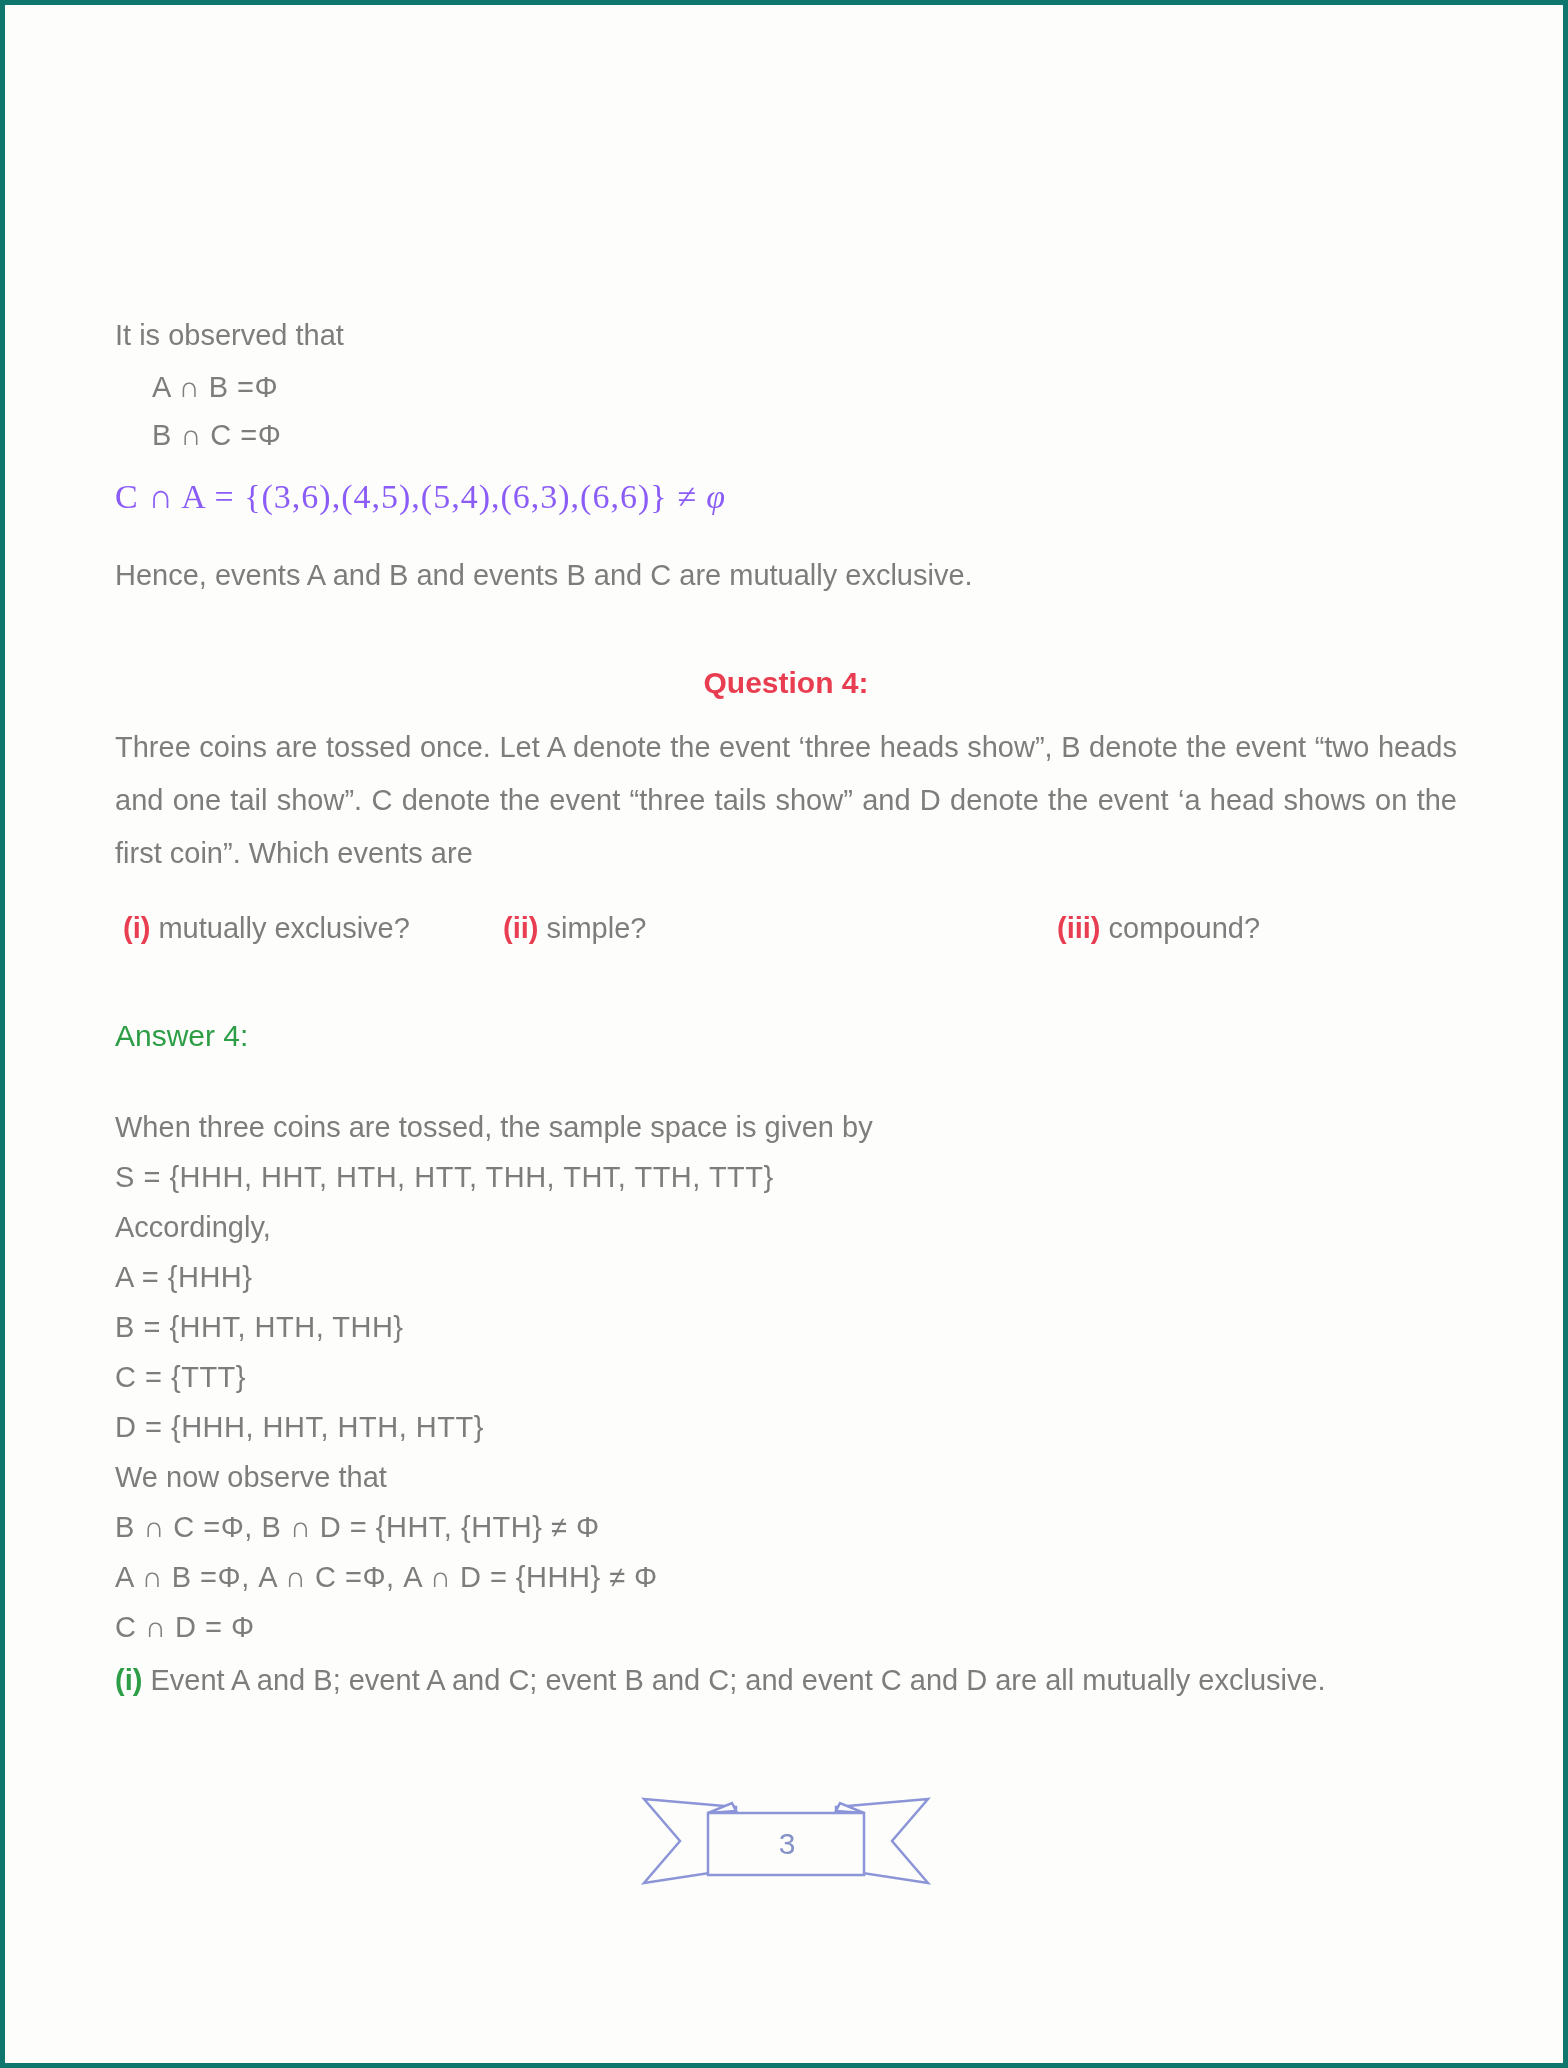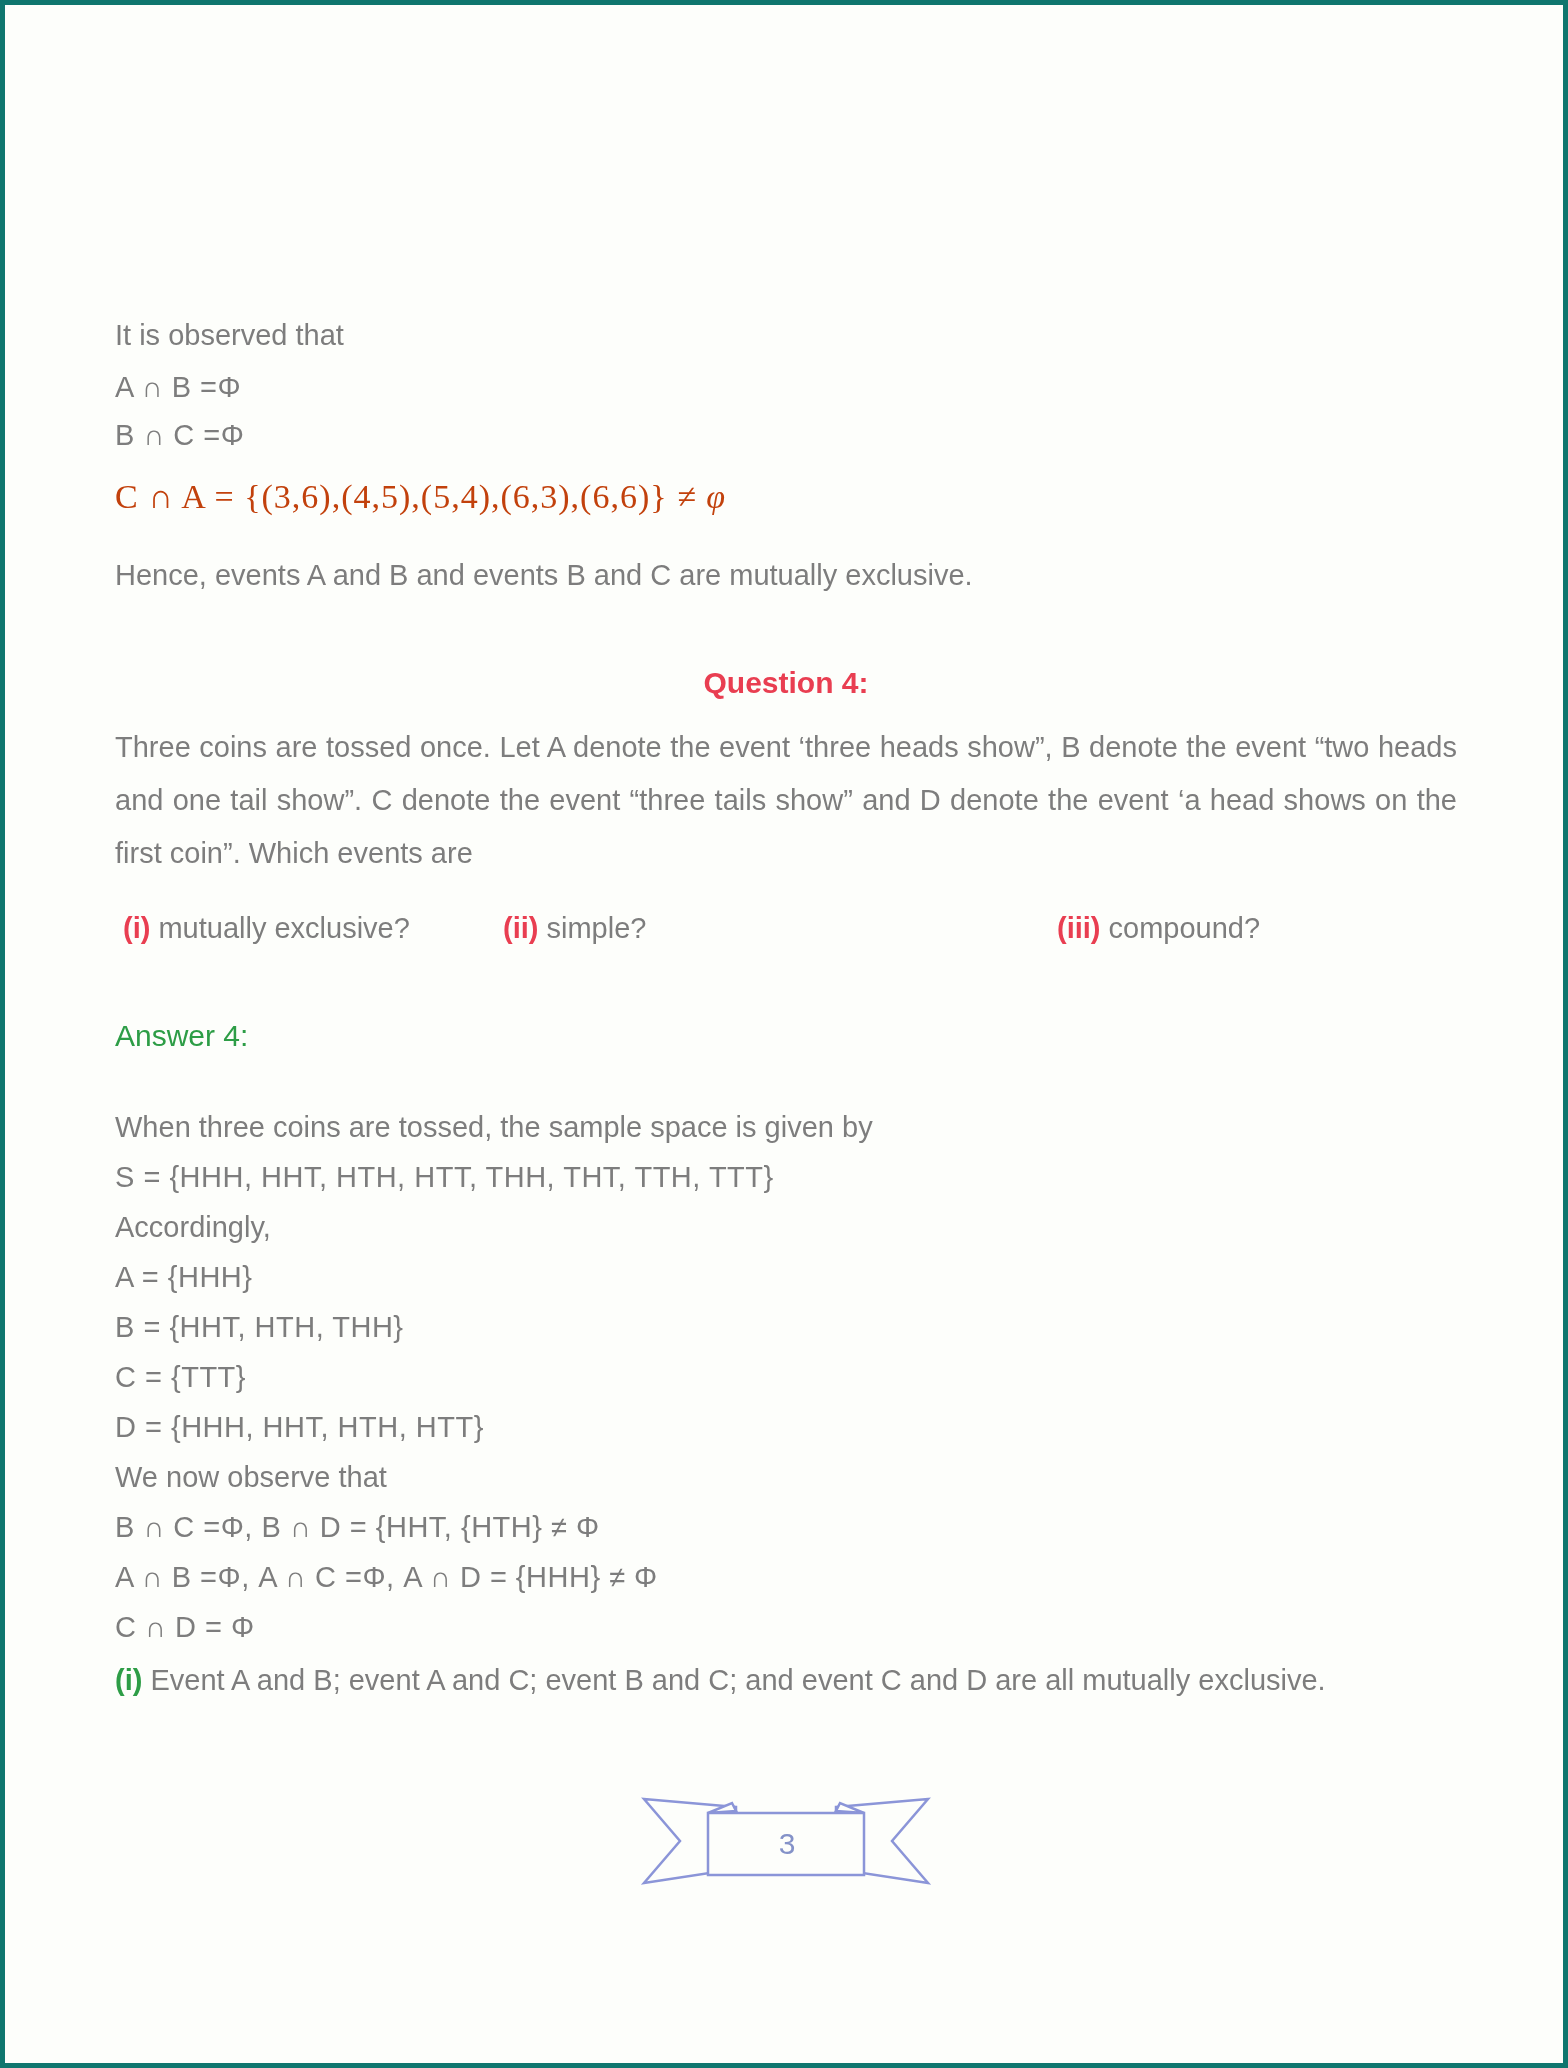--- a/index.html
+++ b/index.html
@@ -18,25 +18,25 @@
     overflow: hidden;
   }
   .content {
     box-sizing: border-box;
     padding: 308px 106px 0 110px;
     color: #7d7d7d;
     font-size: 29px;
   }
   .line { line-height: 48px; margin: 0; }
   .intro-line { line-height: 44px; margin: 0 0 6px 0; }
-  .setline { letter-spacing: 0.5px; }
+  .setline { letter-spacing: 0.5px; margin-left: 37px; }
   .formula {
     font-family: "Liberation Serif", serif;
     font-size: 34px;
-    color: #c2410c;
+    color: #8b5cf6;
     margin: 10px 0 0 0;
     line-height: 56px;
     letter-spacing: 1px;
   }
   .formula .phi { font-style: italic; }
   .hence { margin: 26px 0 0 0; line-height: 48px; }
   .q-heading {
     margin: 62px 0 0 0;
     font-weight: bold;
     font-size: 30px;

